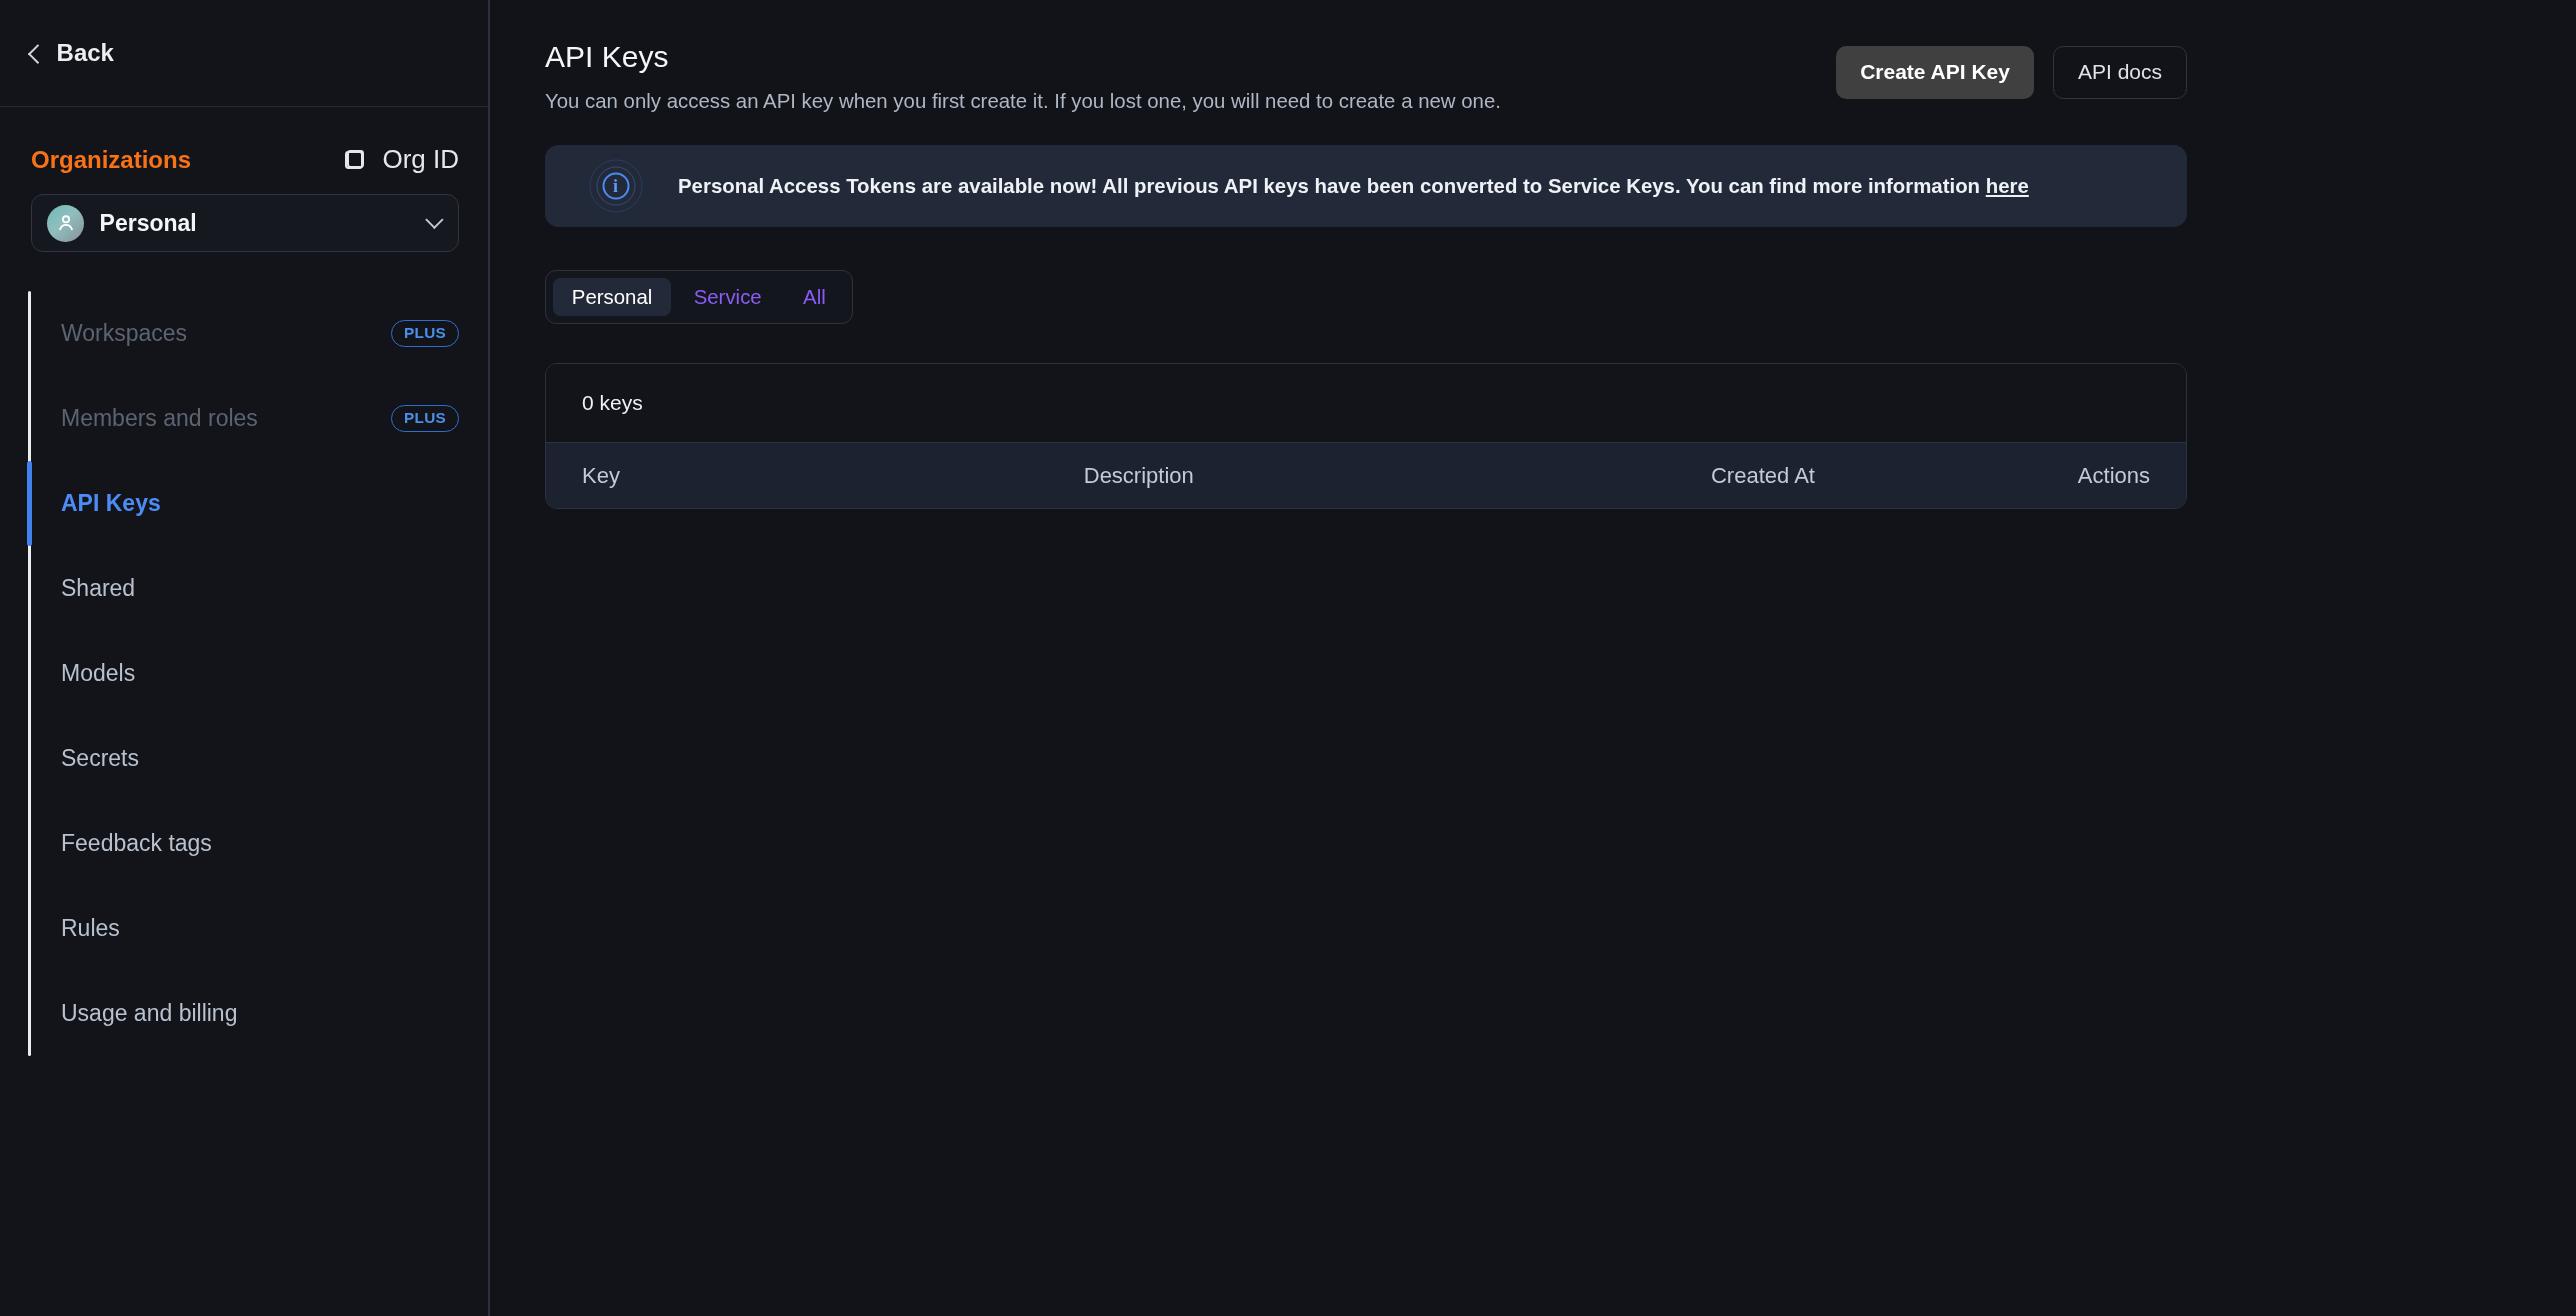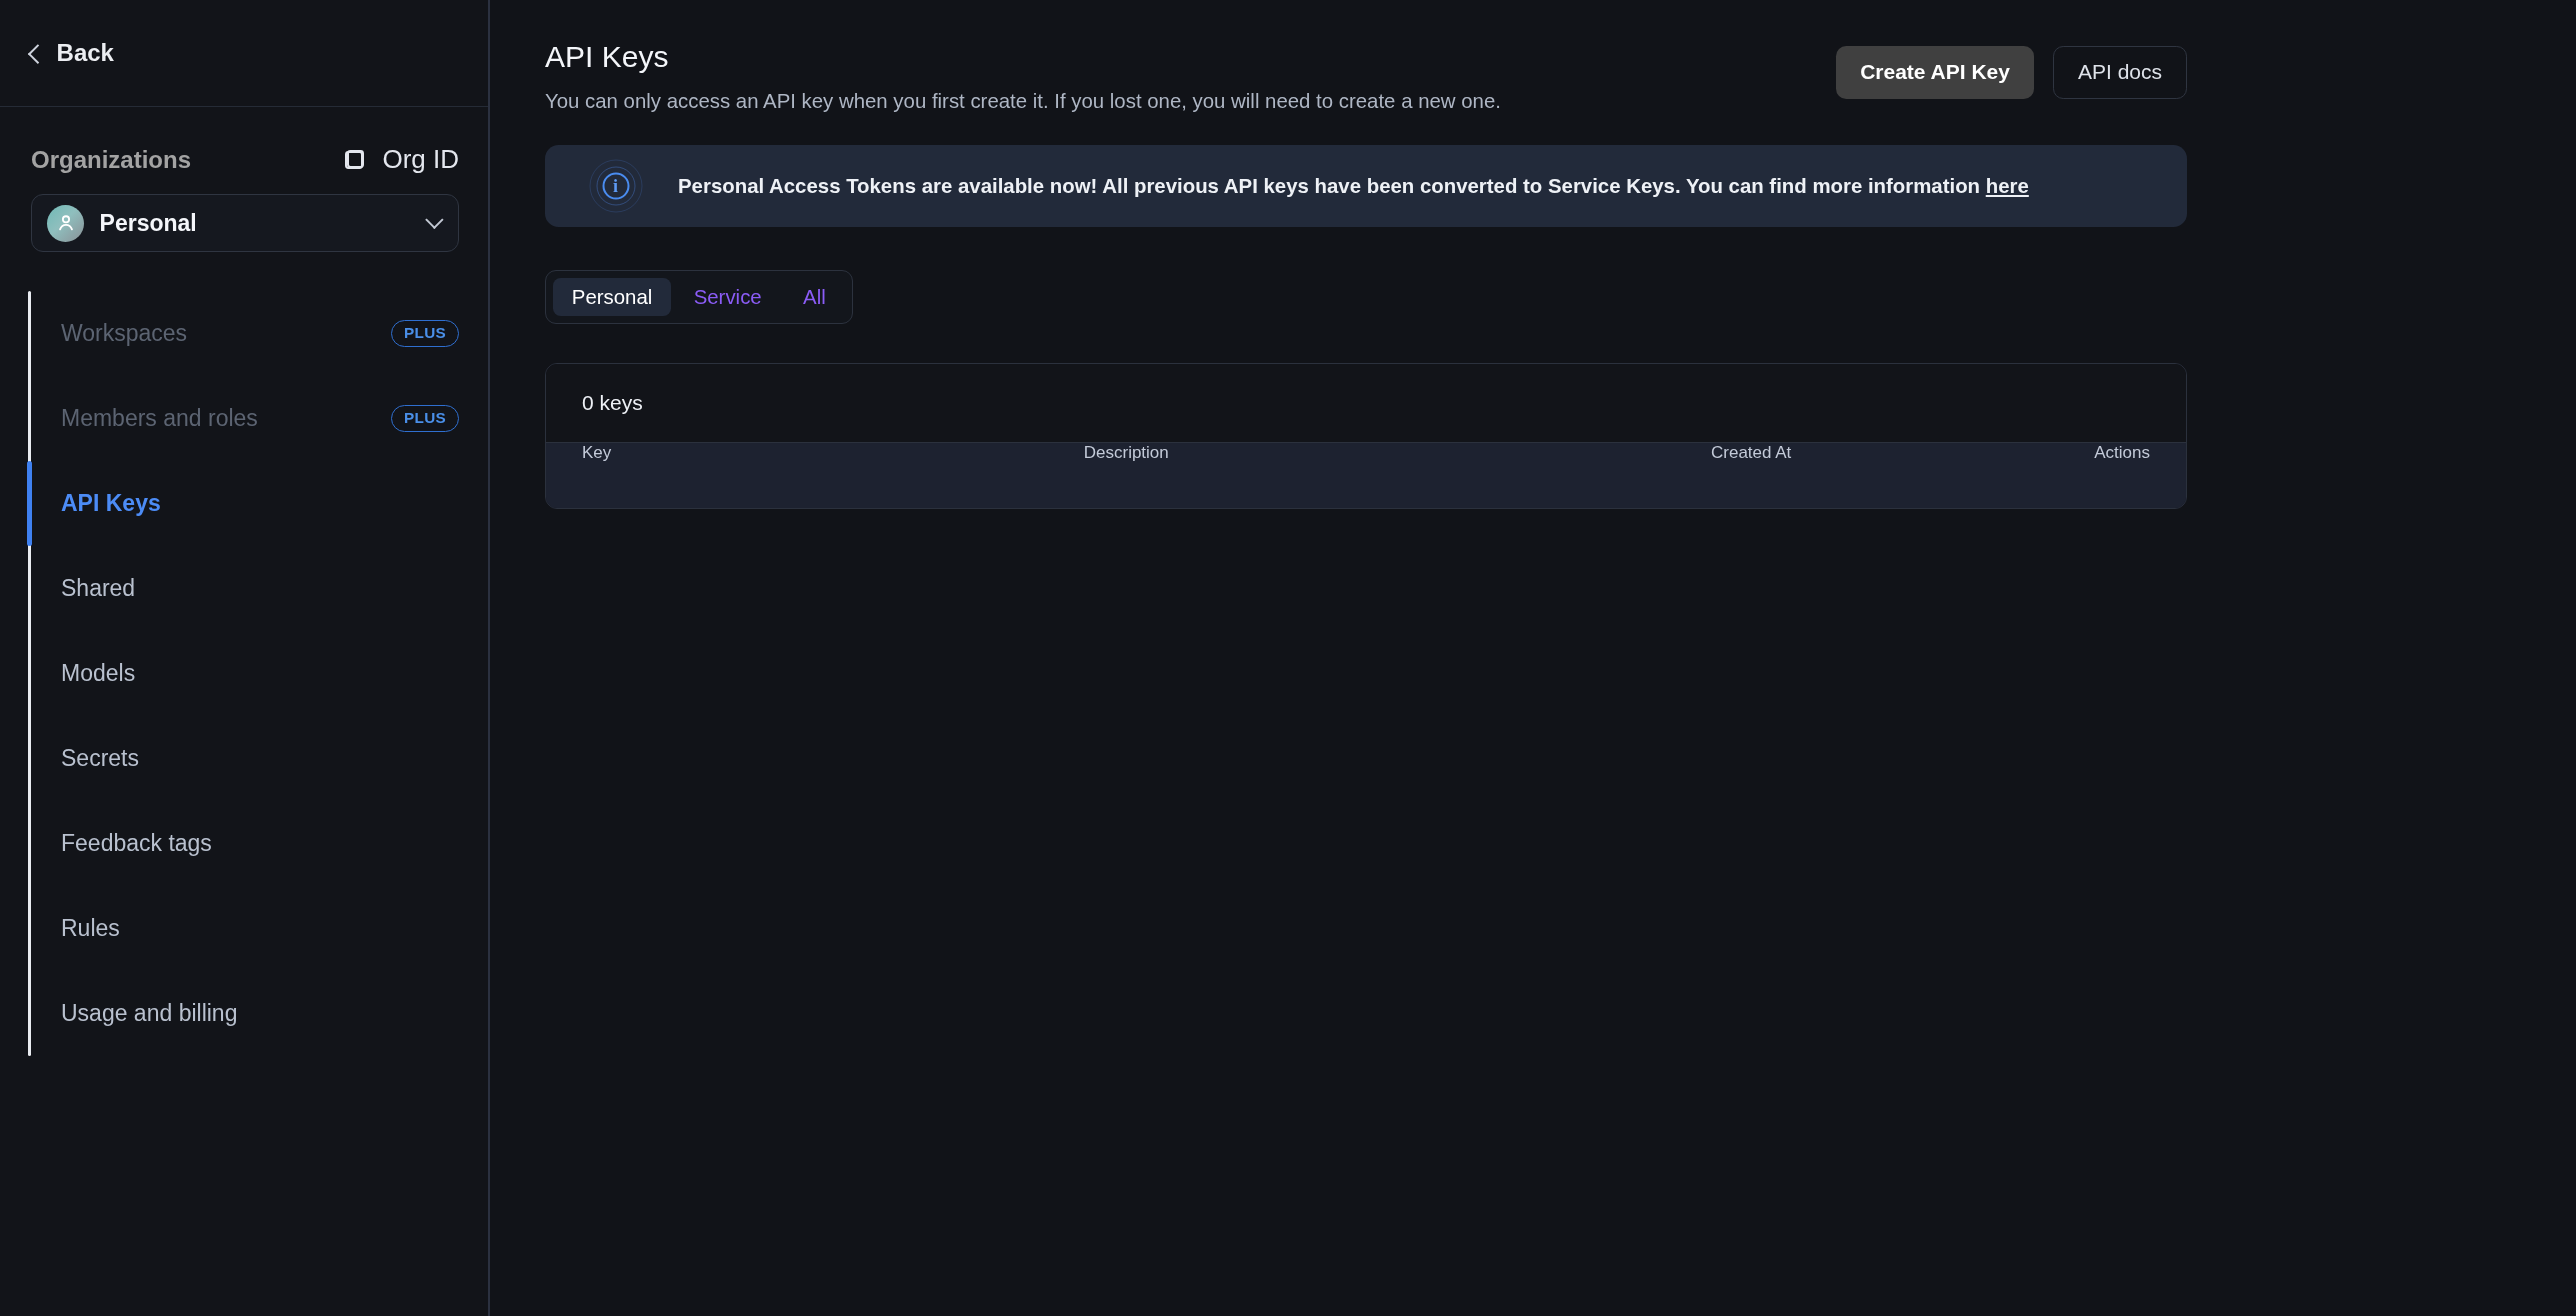--- a/index.html
+++ b/index.html
@@ -41,21 +41,21 @@
     transform:rotate(45deg);
     display:inline-block;
     margin-top:0.9px;
   }
 
   .org-section { padding:37px 31px 0 31px; }
   .org-head {
     display:flex; align-items:center; justify-content:space-between;
     margin-bottom:19px;
   }
-  .org-title { color:#a3a3a3; font-size:24px; font-weight:700; }
+  .org-title { color:#f97316; font-size:24px; font-weight:700; }
   .org-id {
     display:flex; align-items:center; gap:18px;
     color:#e4e7ee; font-size:26px; cursor:pointer;
   }
   .copy-icon { position:relative; width:19px; height:19px; display:inline-block; }
   .copy-icon::before {
     content:""; position:absolute; left:0; bottom:0;
     width:13.6px; height:13.6px;
     border:2px solid #e4e7ee; border-radius:3.4px;
     background:#121419;
@@ -210,26 +210,26 @@
     background:#131620;
   }
   .table-summary {
     height:78px;
     display:flex; align-items:center;
     padding-left:36px;
     color:#eef1f6; font-size:21px;
     background:#121419;
   }
   .table-header {
-    display:flex; align-items:flex-start;
+    display:flex; align-items:center;
     height:66px;
     background:#1d2230;
     border-top:1.7px solid #2b313d;
     padding:0 36px;
-    color:#c3cad8; font-size:17px;
+    color:#c3cad8; font-size:22px;
   }
   .th-key { width:32%; }
   .th-desc { flex:1; }
   .th-created { width:19%; }
   .th-actions { width:9%; text-align:right; }
 </style>
 </head>
 <body>
 
 <div class="app">

